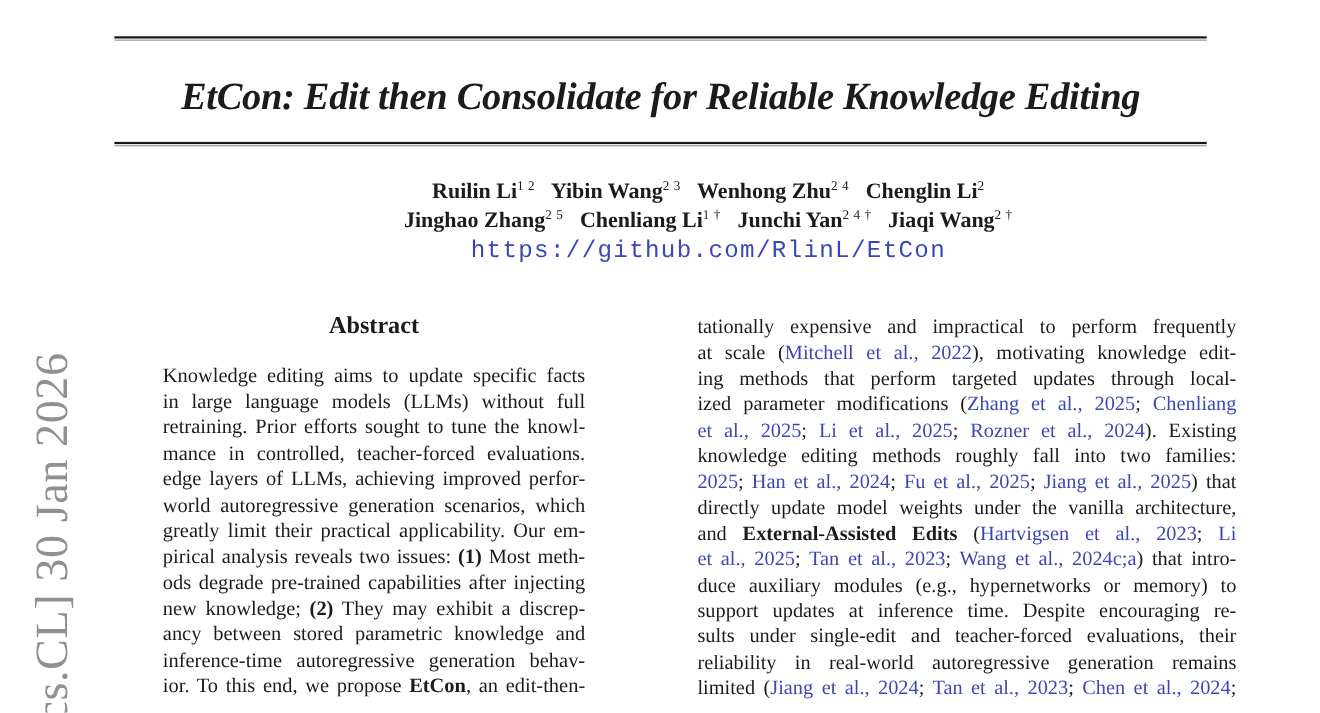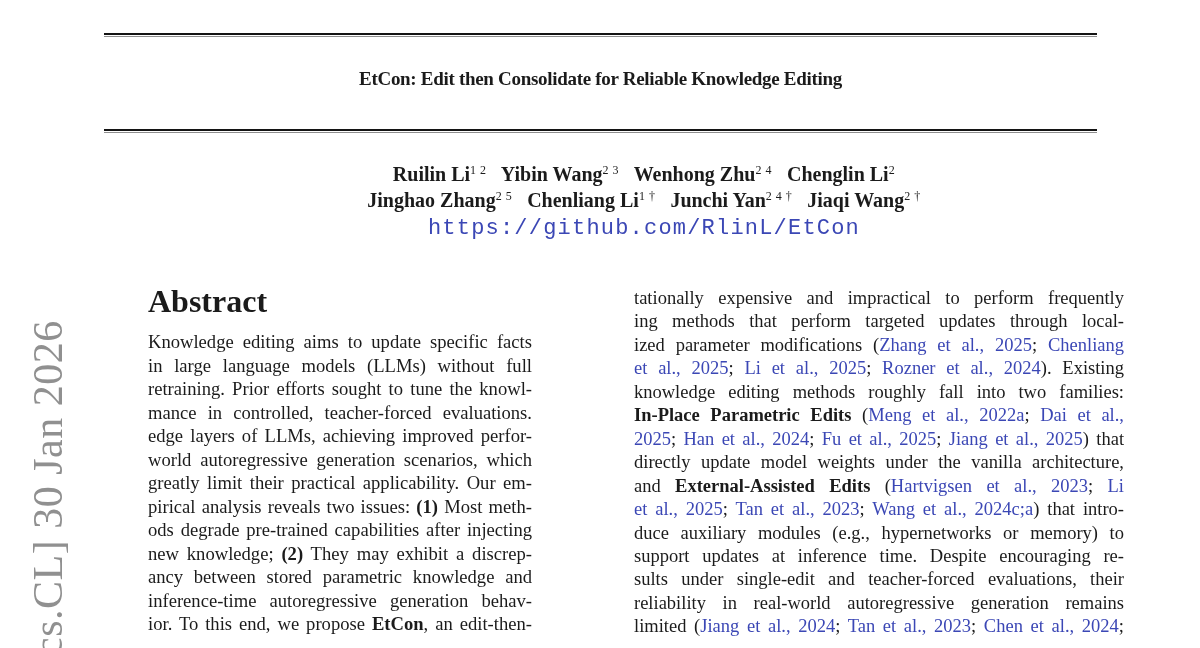--- a/index.html
+++ b/index.html
@@ -5,35 +5,35 @@
   html,body{margin:0;padding:0;background:#ffffff;}
   #page{
     position:relative; width:1200px; height:648px; overflow:hidden;
     background:#ffffff; font-family:"Liberation Serif", serif; color:var(--text-color,#1b1b1b);
   }
   .rule{position:absolute; left:104px; width:993px;}
   .rule .thick{height:2px; background:#141414;}
   .rule .thin{height:1px; background:#8f8f8f; margin-top:1px;}
   .paper-title{
     position:absolute; top:68px; left:104px; width:993px;
-    text-align:center; font-weight:bold; font-size:19px; letter-spacing:-0.3px; white-space:nowrap;
+    text-align:center; font-weight:bold; font-size:35px; letter-spacing:-0.3px; white-space:nowrap;font-style:italic;
   }
   .authors{position:absolute; top:161px; left:0; width:1200px; text-align:center;padding-left:44px;}
   .author-line{white-space:pre; font-size:20px; height:26px; line-height:26px;}
   .seg-b{font-weight:bold;}
   .seg-n{font-weight:normal;}
   .seg-l{color:var(--link-color,#3b47b5);}
   .seg-sup{font-size:12px; position:relative; top:-7px; font-weight:normal; letter-spacing:0.5px;}
   .repo-link{
     margin-top:3px; font-family:"Liberation Mono", monospace; font-size:22px; letter-spacing:1.2px;
     color:var(--link-color,#3b47b5); white-space:pre;
   }
   .abstract-heading{
-    position:absolute; left:148px; top:283px; width:384px; 
-    font-weight:bold; font-size:32px;
+    position:absolute; left:148px; top:283px; width:384px; text-align:center;
+    font-weight:bold; font-size:22px;
   }
   .col{position:absolute; overflow:hidden;}
   .col-left{left:148px; top:330px; width:384px; height:318px; font-size:18.6px; line-height:23.5px;}
   .col-right{left:634px; top:287px; width:490px; height:361px; font-size:18.5px; line-height:23.45px;}
   .jline{white-space:nowrap; text-align:justify; text-align-last:justify; text-justify:inter-word;}
   .arxiv-stamp{
     position:absolute; left:24px; top:656px; transform:rotate(-90deg); transform-origin:0 0;
     font-family:"Liberation Serif", serif; font-size:42px; color:var(--stamp-color,#909090);
     white-space:nowrap; letter-spacing:0.5px;
   }
@@ -76,25 +76,25 @@
       <div class="jline"><span class="seg-n">pirical analysis reveals two issues: </span><span class="seg-b">(1)</span><span class="seg-n"> Most meth-</span></div>
       <div class="jline"><span class="seg-n">ods degrade pre-trained capabilities after injecting</span></div>
       <div class="jline"><span class="seg-n">new knowledge; </span><span class="seg-b">(2)</span><span class="seg-n"> They may exhibit a discrep-</span></div>
       <div class="jline"><span class="seg-n">ancy between stored parametric knowledge and</span></div>
       <div class="jline"><span class="seg-n">inference-time autoregressive generation behav-</span></div>
       <div class="jline"><span class="seg-n">ior. To this end, we propose </span><span class="seg-b">EtCon</span><span class="seg-n">, an edit-then-</span></div>
     </div>
 
   <div class="col col-right">
       <div class="jline"><span class="seg-n">tationally expensive and impractical to perform frequently</span></div>
+      <div class="jline"><span class="seg-n">at scale (</span><span class="seg-l">Mitchell et al., 2022</span><span class="seg-n">), motivating knowledge edit-</span></div>
       <div class="jline"><span class="seg-n">ing methods that perform targeted updates through local-</span></div>
       <div class="jline"><span class="seg-n">ized parameter modifications (</span><span class="seg-l">Zhang et al., 2025</span><span class="seg-n">; </span><span class="seg-l">Chenliang</span></div>
       <div class="jline"><span class="seg-l">et al., 2025</span><span class="seg-n">; </span><span class="seg-l">Li et al., 2025</span><span class="seg-n">; </span><span class="seg-l">Rozner et al., 2024</span><span class="seg-n">). Existing</span></div>
       <div class="jline"><span class="seg-n">knowledge editing methods roughly fall into two families:</span></div>
-      <div class="jline"><span class="seg-b">In-Place Parametric Edits</span><span class="seg-n"> (</span><span class="seg-l">Meng et al., 2022a</span><span class="seg-n">; </span><span class="seg-l">Dai et al.,</span></div>
       <div class="jline"><span class="seg-l">2025</span><span class="seg-n">; </span><span class="seg-l">Han et al., 2024</span><span class="seg-n">; </span><span class="seg-l">Fu et al., 2025</span><span class="seg-n">; </span><span class="seg-l">Jiang et al., 2025</span><span class="seg-n">) that</span></div>
       <div class="jline"><span class="seg-n">directly update model weights under the vanilla architecture,</span></div>
       <div class="jline"><span class="seg-n">and </span><span class="seg-b">External-Assisted Edits</span><span class="seg-n"> (</span><span class="seg-l">Hartvigsen et al., 2023</span><span class="seg-n">; </span><span class="seg-l">Li</span></div>
       <div class="jline"><span class="seg-l">et al., 2025</span><span class="seg-n">; </span><span class="seg-l">Tan et al., 2023</span><span class="seg-n">; </span><span class="seg-l">Wang et al., 2024c;a</span><span class="seg-n">) that intro-</span></div>
       <div class="jline"><span class="seg-n">duce auxiliary modules (e.g., hypernetworks or memory) to</span></div>
       <div class="jline"><span class="seg-n">support updates at inference time. Despite encouraging re-</span></div>
       <div class="jline"><span class="seg-n">sults under single-edit and teacher-forced evaluations, their</span></div>
       <div class="jline"><span class="seg-n">reliability in real-world autoregressive generation remains</span></div>
       <div class="jline"><span class="seg-n">limited (</span><span class="seg-l">Jiang et al., 2024</span><span class="seg-n">; </span><span class="seg-l">Tan et al., 2023</span><span class="seg-n">; </span><span class="seg-l">Chen et al., 2024</span><span class="seg-n">;</span></div>
     </div>

